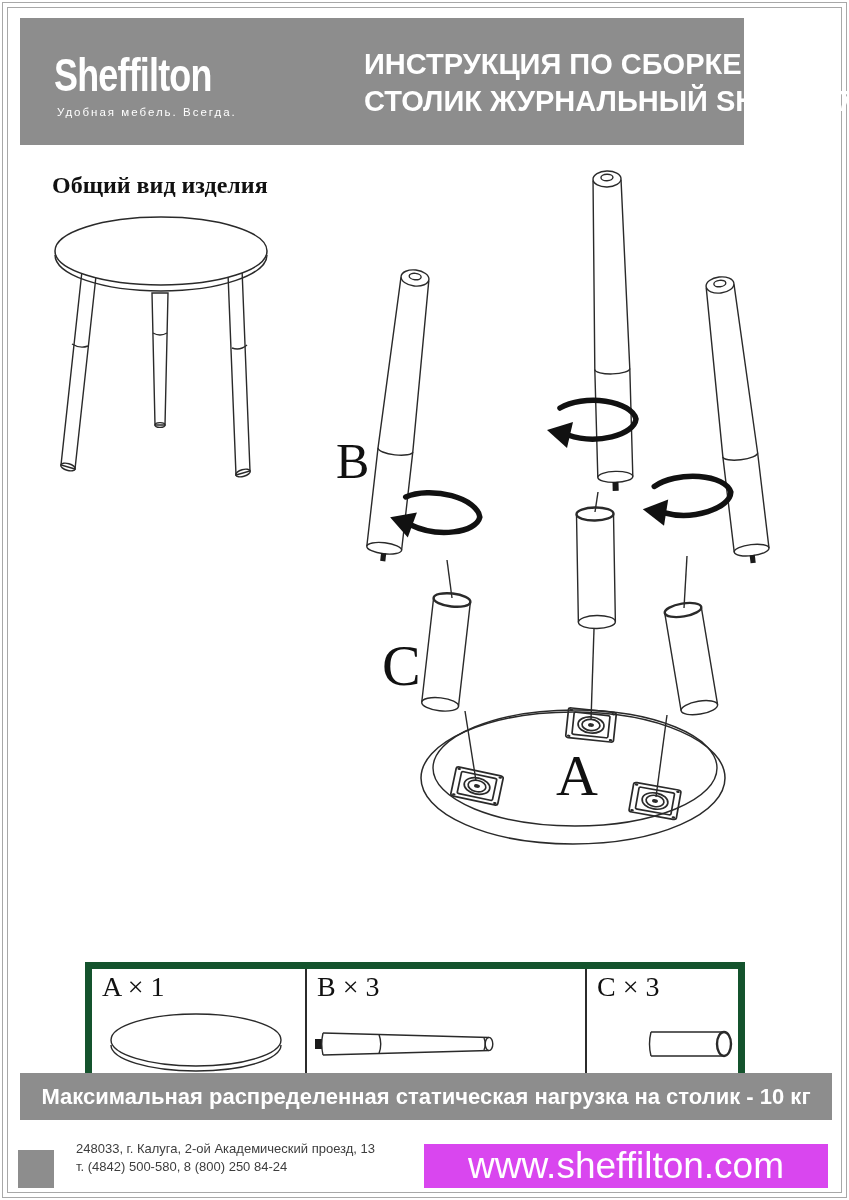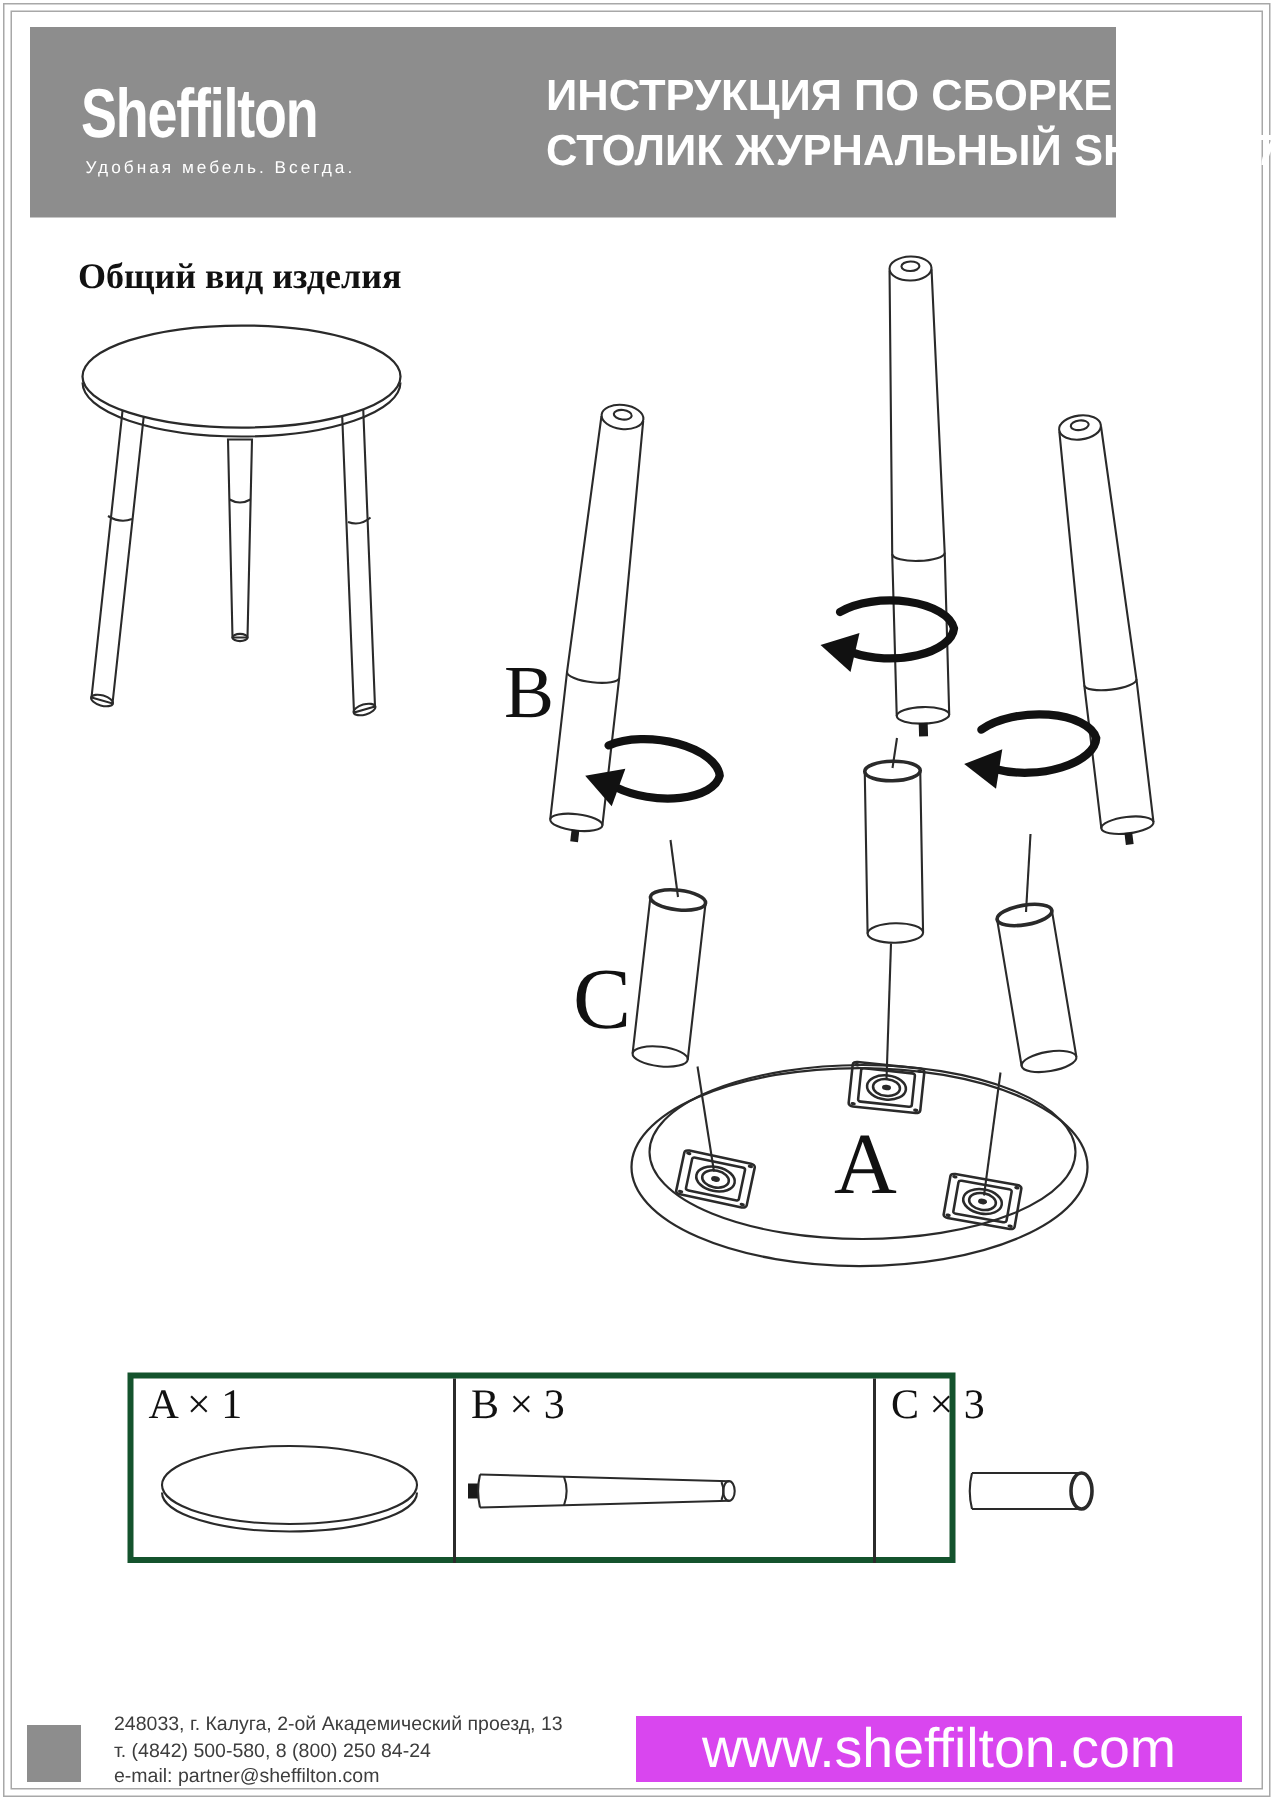--- a/index.html
+++ b/index.html
@@ -22,22 +22,22 @@
 
   
   .ln{fill:none;stroke:#2a2a2a;stroke-width:1.4px;}
   .lnb{fill:none;stroke:#2a2a2a;stroke-width:2.4px;}
   .lnw{fill:#fff;stroke:#2a2a2a;stroke-width:1.5px;}
   .lnp{fill:none;stroke:#2a2a2a;stroke-width:1.7px;vector-effect:non-scaling-stroke;}
   .arr{fill:none;stroke:#111;stroke-width:5.5px;stroke-linecap:round;}
   .letter{font-family:"Liberation Serif","DejaVu Serif",serif;fill:#111;}
 
   
-  .parts-table{position:absolute;left:85px;top:915px;width:552px;height:127px;
-               border:4px solid #14532d;box-sizing:border-box;}
+  .parts-table{position:absolute;left:85px;top:962px;width:660px;height:127px;
+               border:7px solid #14532d;box-sizing:border-box;}
   .part-cell{position:absolute;top:0;height:123px;}
   .cell-a{left:0;width:213px;border-right:2px solid #2b2b2b;}
   .cell-b{left:215px;width:278px;border-right:2px solid #2b2b2b;}
   .cell-c{left:495px;width:161px;padding-left:17px;}
   .part-label{position:absolute;left:10px;top:2px;font-family:"Liberation Serif","DejaVu Serif",serif;
               font-size:28px;color:#111;white-space:nowrap;}
   .part-cell svg{position:absolute;left:0;top:0;}
 
   
   .banner{position:absolute;left:20px;top:1073px;width:812px;height:47px;background:#8d8d8d;
@@ -222,21 +222,21 @@
     <div class="part-cell cell-c">
       <svg width="161" height="123" viewBox="0 0 161 123">
         <path class="ln" d="M 64 63 L 137 63 M 64 87 L 137 87"></path>
         <path class="ln" d="M 64 63 Q 61 75 64 87"></path>
         <ellipse class="lnb" cx="137" cy="75" rx="7" ry="12"></ellipse>
       </svg>
       <div class="part-label">C × 3</div>
     </div>
   </div>
 
+  <div class="banner">Максимальная распределенная статическая нагрузка на столик - 10 кг</div>
 
   <div class="footer-square"></div>
   <div class="footer-address">
     <div>248033, г. Калуга, 2-ой Академический проезд, 13</div>
     <div>т. (4842) 500-580, 8 (800) 250 84-24</div>
-    <div>e-mail: partner@sheffilton.com</div>
   </div>
   <div class="footer-web">www.sheffilton.com</div>
 </div>
 
 </body></html>

